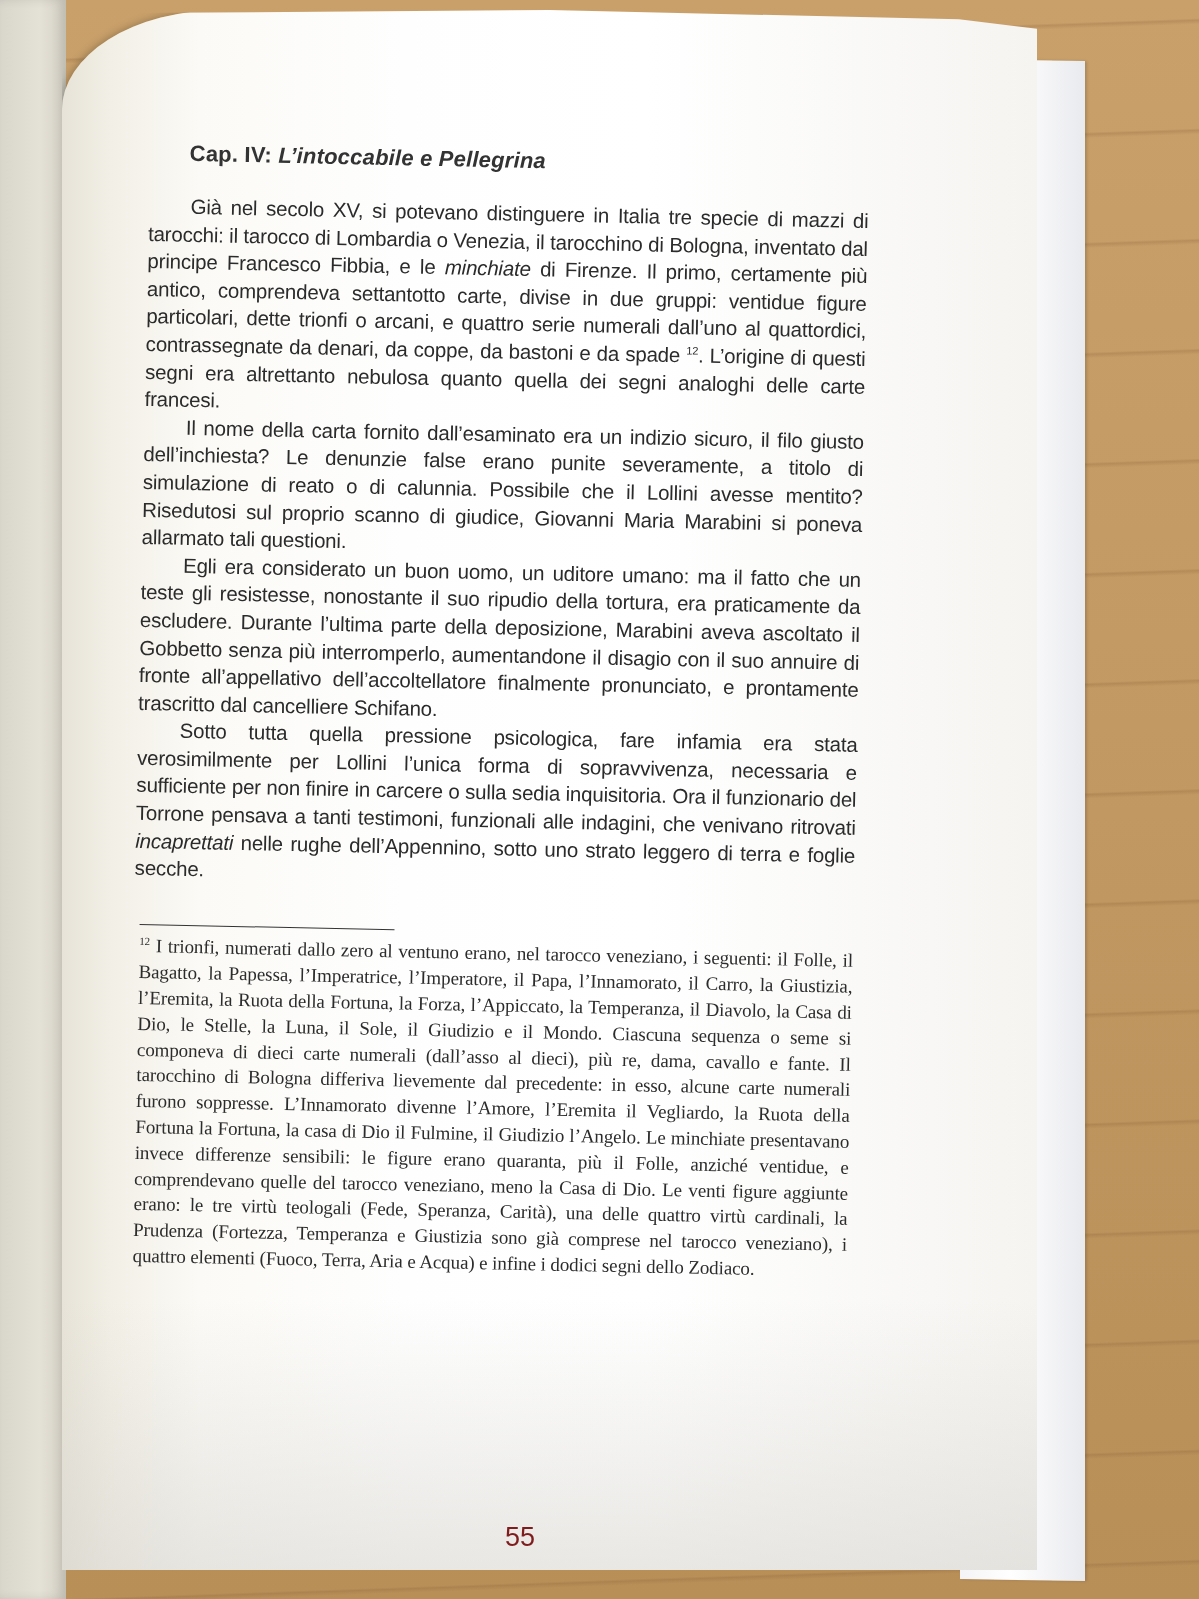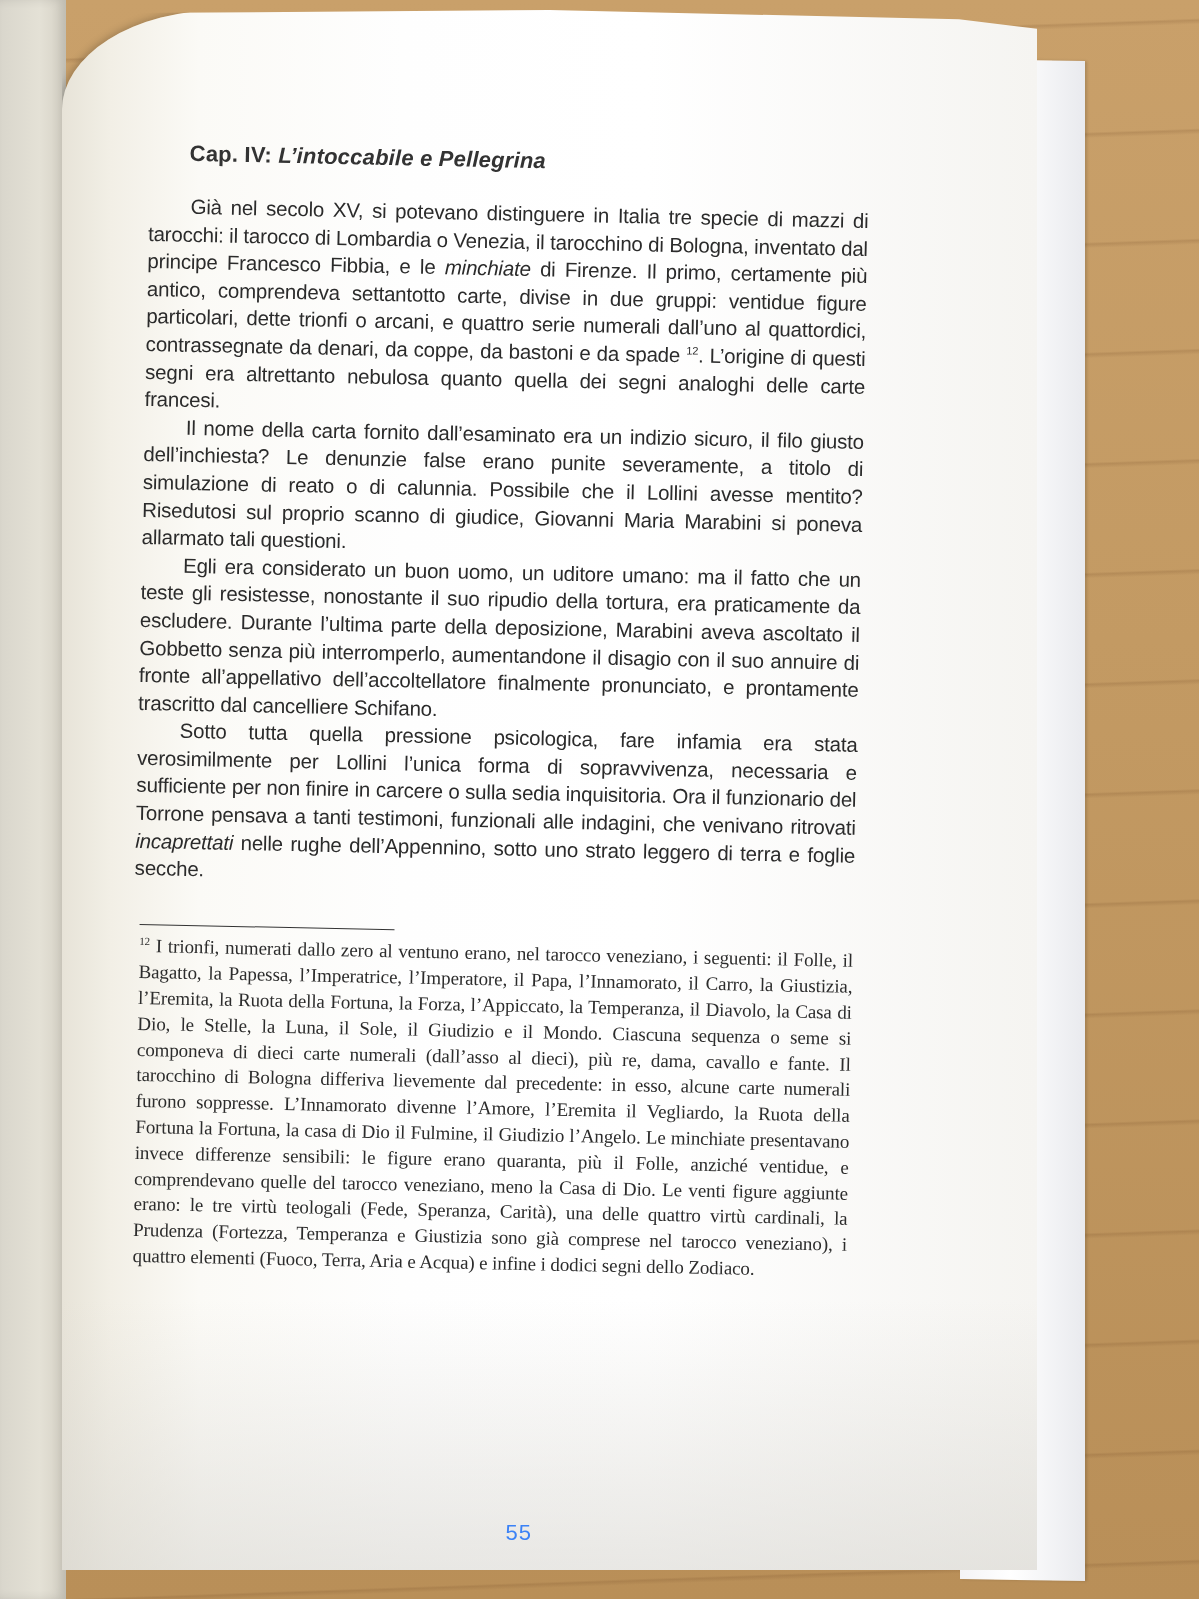--- a/index.html
+++ b/index.html
@@ -64,21 +64,21 @@
     width: 255px; height: 1.5px; background: #333; margin: 42px 0 8px 6px;
   }
   .footnote {
     font-family: "Liberation Serif", serif;
     font-size: 19px; line-height: 25.8px; color: #2c2c2c; text-align: justify;
     margin: 0 0 0 6px; letter-spacing: -0.1px;
   }
   .footnote sup { font-size: 11px; vertical-align: super; line-height: 0; margin-right: 6px; }
   .page-number {
     position: absolute; left: 505px; top: 1522px;
-    font-family: Liberation Mono, monospace; font-size: 22px; color: #3b82f6;
+    font-family: Liberation Sans, sans-serif; font-size: 27px; color: #7f1d1d;
   }
 </style>
 </head>
 <body>
 
 <div class="wood-grain"></div>
 <div class="left-page"></div>
 <div class="page-stack"></div>
 
 <div class="page"></div>

